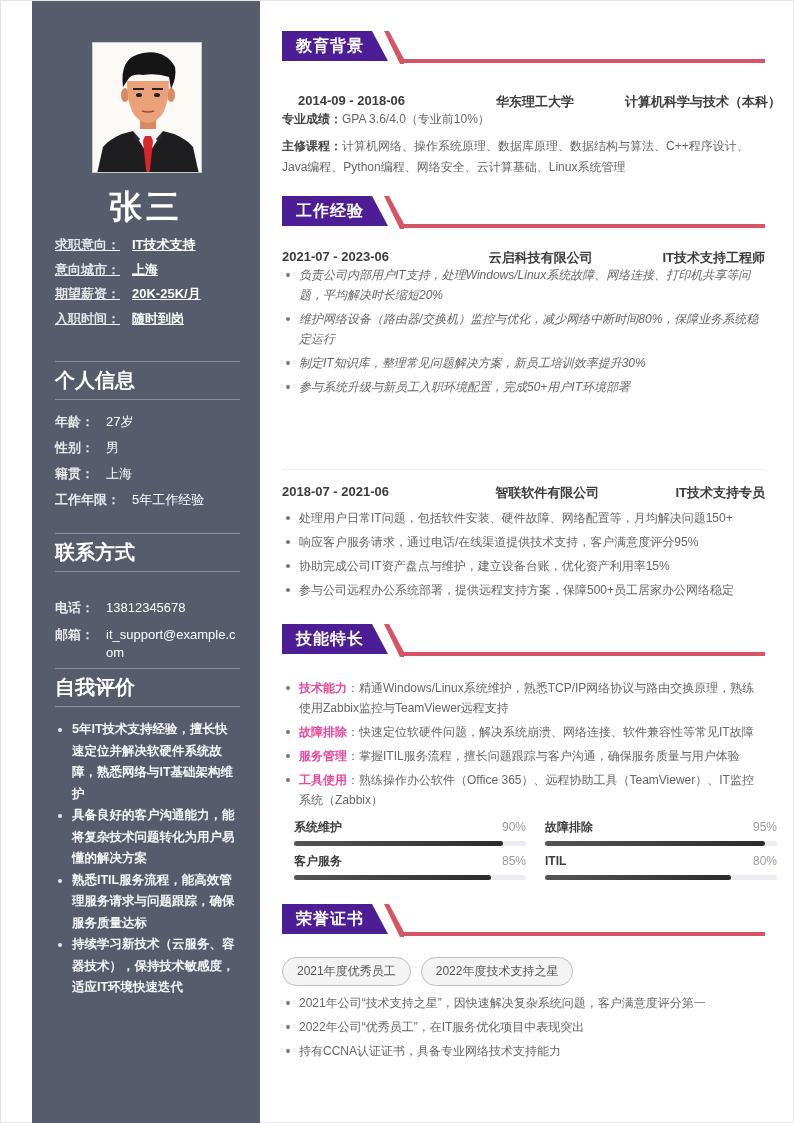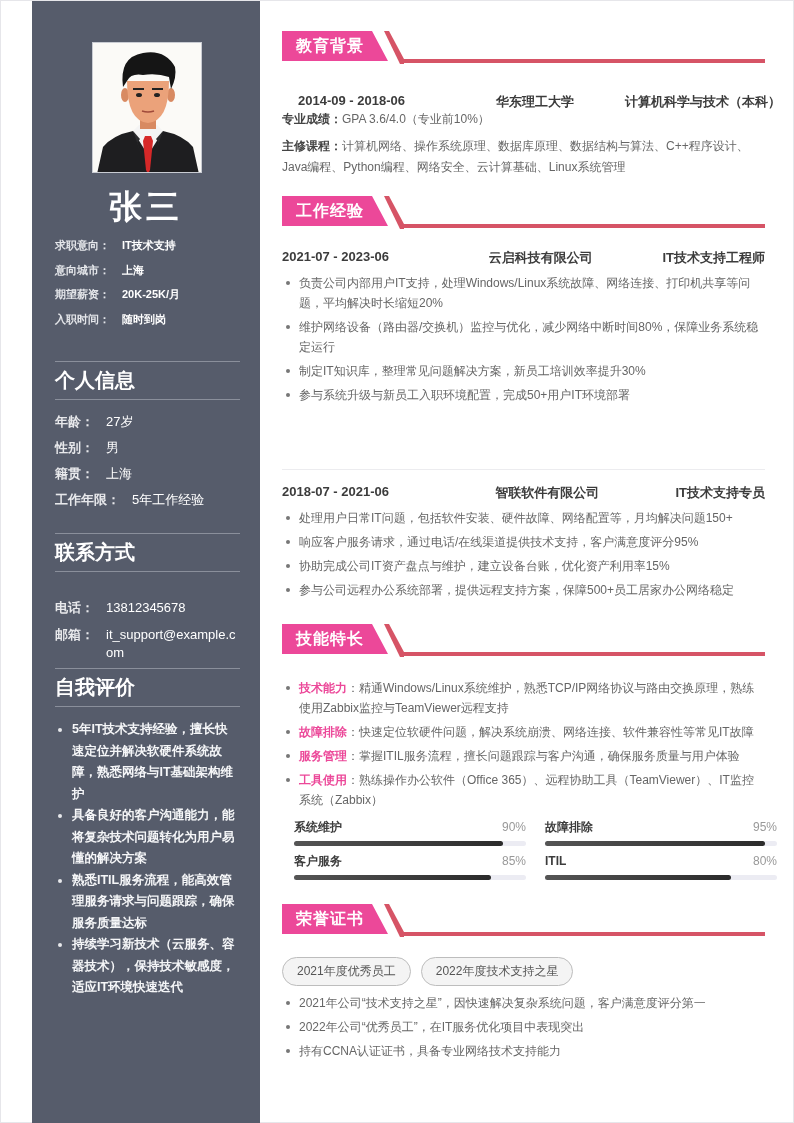--- a/index.html
+++ b/index.html
@@ -5,38 +5,38 @@
     * { margin: 0; padding: 0; box-sizing: border-box; }
     html, body { width: 794px; height: 1123px; background: #ffffff; overflow: hidden; }
     body { font-family: "Liberation Sans", "DejaVu Sans", sans-serif; color: #555; position: relative; }
     .page { position: absolute; left: 0; top: 0; width: 794px; height: 1123px; border: 1px solid #e6e6ea; background: #fff; }
 
     
     .sidebar { position: absolute; left: 31px; top: 0; width: 228px; height: 1123px; background: #565c6b; color: #eef0f3; }
     .photo { position: absolute; left: 60px; top: 41px; width: 110px; height: 131px; background: #fbfbf9; border: 1px solid #c9ccd3; overflow: hidden; }
     .name { position: absolute; left: 0; top: 184px; width: 228px; text-align: center; font-size: 33px; font-weight: bold; color: #ffffff; letter-spacing: 4px; }
     .intent { position: absolute; left: 23px; top: 236px; width: 190px; }
-    .kv-row { display: flex; font-size: 11px; font-weight: bold; line-height: 16px; margin-bottom: 8.5px; color: #f3f4f6; }
+    .kv-row { display: flex; font-size: 13px; font-weight: bold; line-height: 16px; margin-bottom: 8.5px; color: #f3f4f6; text-decoration: underline; }
     .kv-row .k { color: #e4e6ea; white-space: nowrap; }
     .kv-row .v { color: #ffffff; margin-left: 12px; }
     .side-section { position: absolute; left: 23px; width: 185px; }
     .side-divider { height: 1px; background: #8a8f9b; width: 185px; }
     .side-title { font-size: 20px; font-weight: bold; color: #ffffff; padding: 8px 0 9px 0; line-height: 20px; }
     .side-list { margin-top: 10px; }
     .info-row { display: flex; font-size: 13px; line-height: 16px; margin-bottom: 10px; }
     .info-row .k { font-weight: bold; color: #e8e9ec; white-space: nowrap; }
     .info-row .v { color: #ffffff; margin-left: 12px; word-break: break-all; }
     .eval-list { list-style: none; margin-top: 12px; }
     .eval-list li { position: relative; padding-left: 17px; font-size: 12.5px; font-weight: bold; line-height: 21.5px; color: #f5f6f8; margin-bottom: 0px; }
     .eval-list li::before { content: ""; position: absolute; left: 3px; top: 9px; width: 4px; height: 4px; border-radius: 50%; background: #e8e9ec; }
 
     
     .main { position: absolute; left: 281px; top: 0; width: 483px; }
     .sec-head { position: absolute; left: 0; width: 483px; height: 32px; }
-    .sec-head .dark { position: absolute; left: 0; top: 0; height: 30px; width: 106px; background: #ec4899; clip-path: polygon(0 0, 90px 0, 106px 30px, 0 30px); }
+    .sec-head .dark { position: absolute; left: 0; top: 0; height: 30px; width: 106px; background: #4c1d95; clip-path: polygon(0 0, 90px 0, 106px 30px, 0 30px); }
     .sec-head .dark span { position: absolute; left: 14px; top: 5px; font-size: 16px; font-weight: bold; color: #ffffff; letter-spacing: 1px; }
     .sec-head .slash { position: absolute; left: 102px; top: 0; width: 20px; height: 33px; background: #d65466; clip-path: polygon(0 0, 5px 0, 20px 28px, 20px 33px, 16px 33px); }
     .sec-head .line { position: absolute; left: 118px; top: 28px; height: 4px; width: 365px; background: #d65466; }
 
     .edu-row { position: absolute; left: 0; width: 483px; display: flex; justify-content: space-between; font-size: 13px; font-weight: bold; color: #3c3c3c; }
     .plain-line { position: absolute; left: 0; width: 483px; font-size: 12px; color: #666; line-height: 21px; }
     .plain-line b { color: #444; font-weight: bold; }
 
     .bullets { position: absolute; left: 0; width: 483px; list-style: none; }
     .bullets li { position: relative; padding-left: 17px; font-size: 12px; line-height: 20px; color: #666; margin-bottom: 4px; }
@@ -192,21 +192,21 @@
           <span>工作经验</span>
         </div>
       <div class="slash"></div>
       <div class="line"></div>
     </div>
     <div class="edu-row" style="top:248px;">
       <span>2021-07 - 2023-06</span>
       <span style="margin-left:30px;">云启科技有限公司</span>
       <span>IT技术支持工程师</span>
     </div>
-    <ul class="bullets" style="top:272px;">
+    <ul class="bullets" style="top:264px;font-style:italic;">
       <li>负责公司内部用户IT支持，处理Windows/Linux系统故障、网络连接、打印机共享等问题，平均解决时长缩短20%</li>
       <li>维护网络设备（路由器/交换机）监控与优化，减少网络中断时间80%，保障业务系统稳定运行</li>
       <li>制定IT知识库，整理常见问题解决方案，新员工培训效率提升30%</li>
       <li>参与系统升级与新员工入职环境配置，完成50+用户IT环境部署</li>
     </ul>
     <div class="hdivider" style="top:468px;"></div>
     <div class="edu-row" style="top:483px;">
       <span>2018-07 - 2021-06</span>
       <span style="margin-left:30px;">智联软件有限公司</span>
       <span>IT技术支持专员</span>

